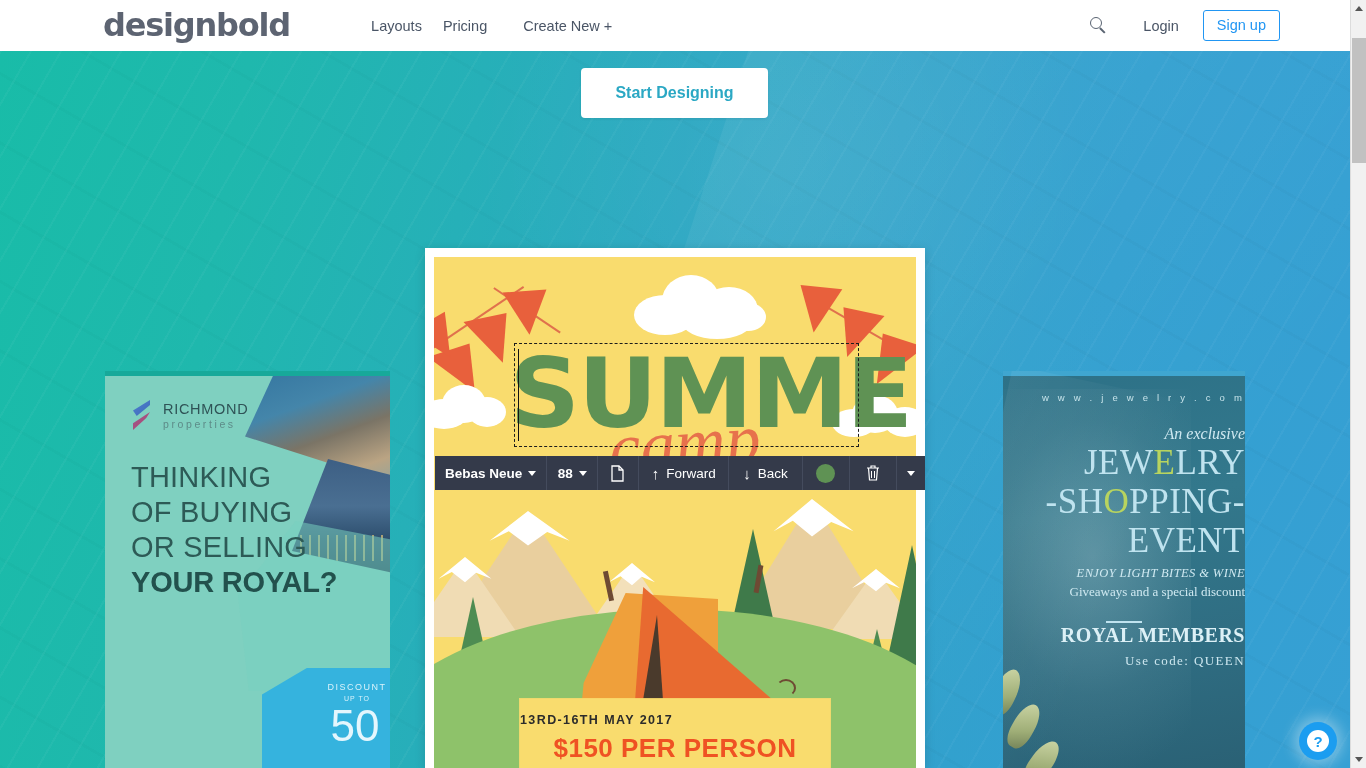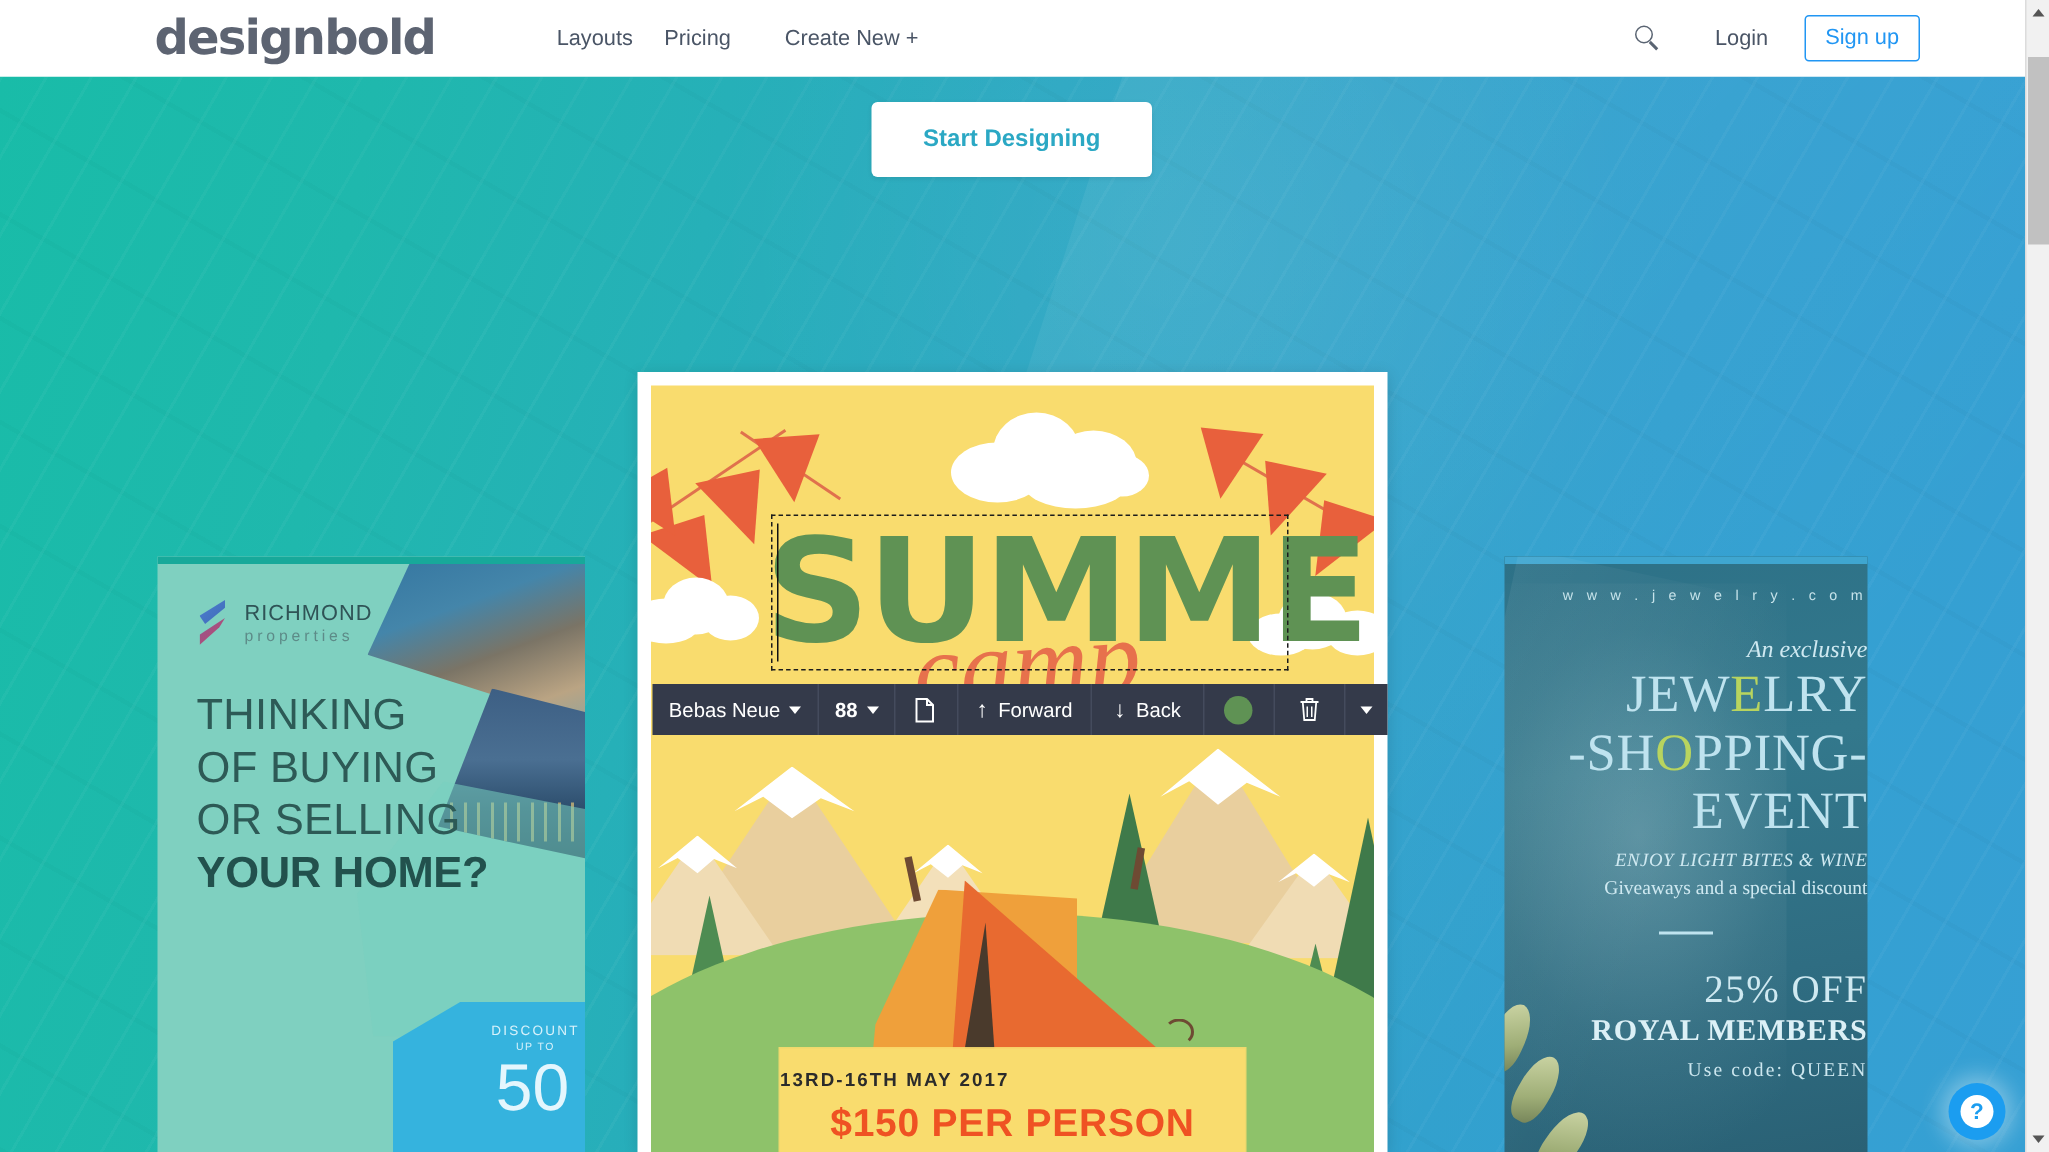--- a/index.html
+++ b/index.html
@@ -201,21 +201,21 @@
   #toolbar{
     position:absolute; left:435px; top:456px; width:490px; height:34px;
     background:#343a4a; display:flex; align-items:center; z-index:25;
     color:#fff; font-size:13.5px;
   }
   .tb{ display:flex; align-items:center; justify-content:center; height:34px;
      border-right:1px solid #444b5d; cursor:pointer; padding:0 10px; white-space:nowrap;}
   .tb:last-child{ border-right:none; }
   .caret{ display:inline-block; width:0;height:0; margin-left:6px;
      border-left:4px solid transparent; border-right:4px solid transparent; border-top:5px solid #fff;}
-  #tb-font{ width:114px; font-weight:normal; }
+  #tb-font{ width:114px; font-weight:bold; }
   #tb-size{ width:52px; font-weight:bold;}
   #tb-dup{ width:42px; }
   #tb-forward{ width:92px; }
   #tb-back{ width:76px; }
   #tb-color{ width:48px; }
   #tb-color .swatch{ width:19px;height:19px;border-radius:50%; background:#5f9254;}
   #tb-trash{ width:48px; }
   #tb-more{ width:auto; flex:1;}
   .gi{ font-size:15px; line-height:1; }
 
@@ -269,21 +269,21 @@
     <div class="txt">
       <div class="t1">RICHMOND</div>
       <div class="t2">properties</div>
     </div>
   </div>
 
   <div id="rich-head">
     <div>THINKING</div>
     <div>OF BUYING</div>
     <div>OR SELLING</div>
-    <div class="bold">YOUR HOME?</div>
+    <div class="bold">YOUR ROYAL?</div>
   </div>
 
   <div id="rich-badge">
     <div class="d1">DISCOUNT</div>
     <div class="d2">UP TO</div>
     <div class="d3">50</div>
   </div>
 </div>
 
 <div class="card" id="card-jewelry">
@@ -302,21 +302,20 @@
     <div class="jw-big">
       <span>JEW</span><span class="hl" style="color: rgb(184, 212, 95);">E</span><span>LRY</span>
     </div>
     <div class="jw-big">
       <span>-SH</span><span class="hl" style="color: rgb(184, 212, 95);">O</span><span>PPING-</span>
     </div>
     <div class="jw-big">EVENT</div>
     <div id="jw-l5">ENJOY LIGHT BITES &amp; WINE</div>
     <div id="jw-l6">Giveaways and a special discount</div>
     <div id="jw-div"></div>
-    <div id="jw-l7">25% OFF</div>
     <div id="jw-l8">ROYAL MEMBERS</div>
     <div id="jw-l9">Use code: QUEEN</div>
   </div>
 </div>
 
 <div id="editor">
   <div id="poster">
 
     <div class="fstring" style="left:-10px;top:96px;width:120px;transform:rotate(-34deg);"></div>
     <div class="fstring" style="left:60px;top:30px;width:80px;transform:rotate(34deg);"></div>

